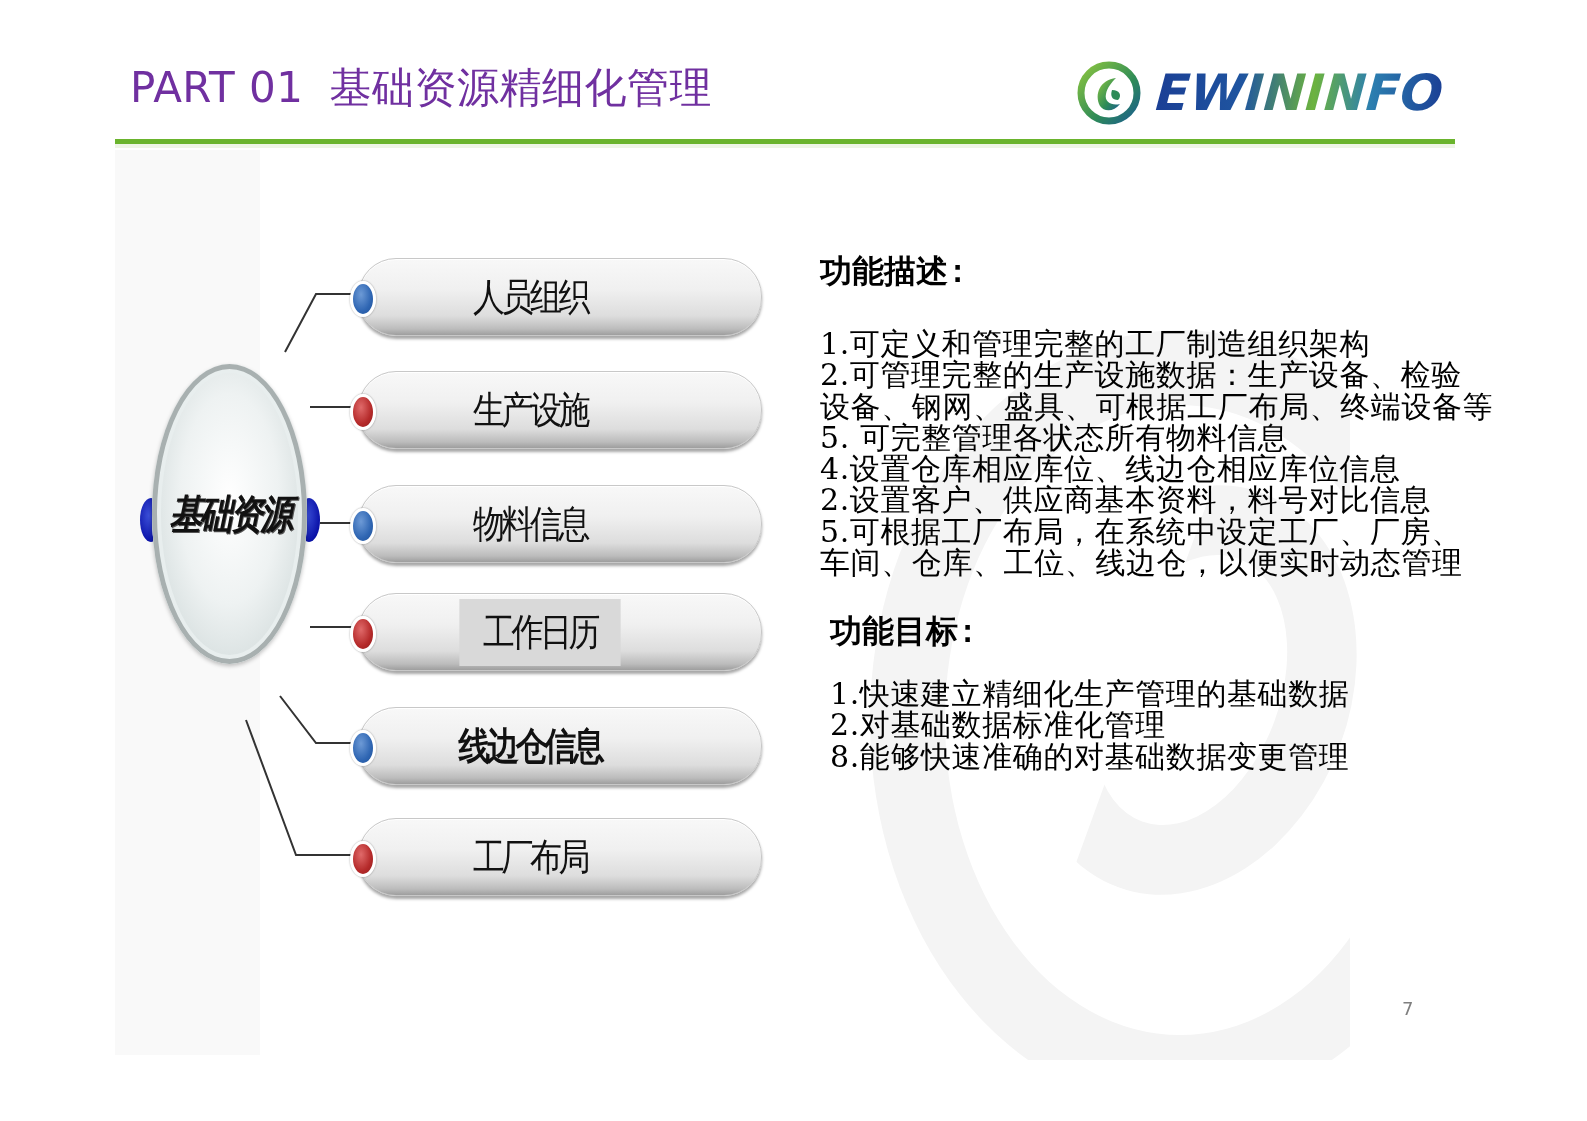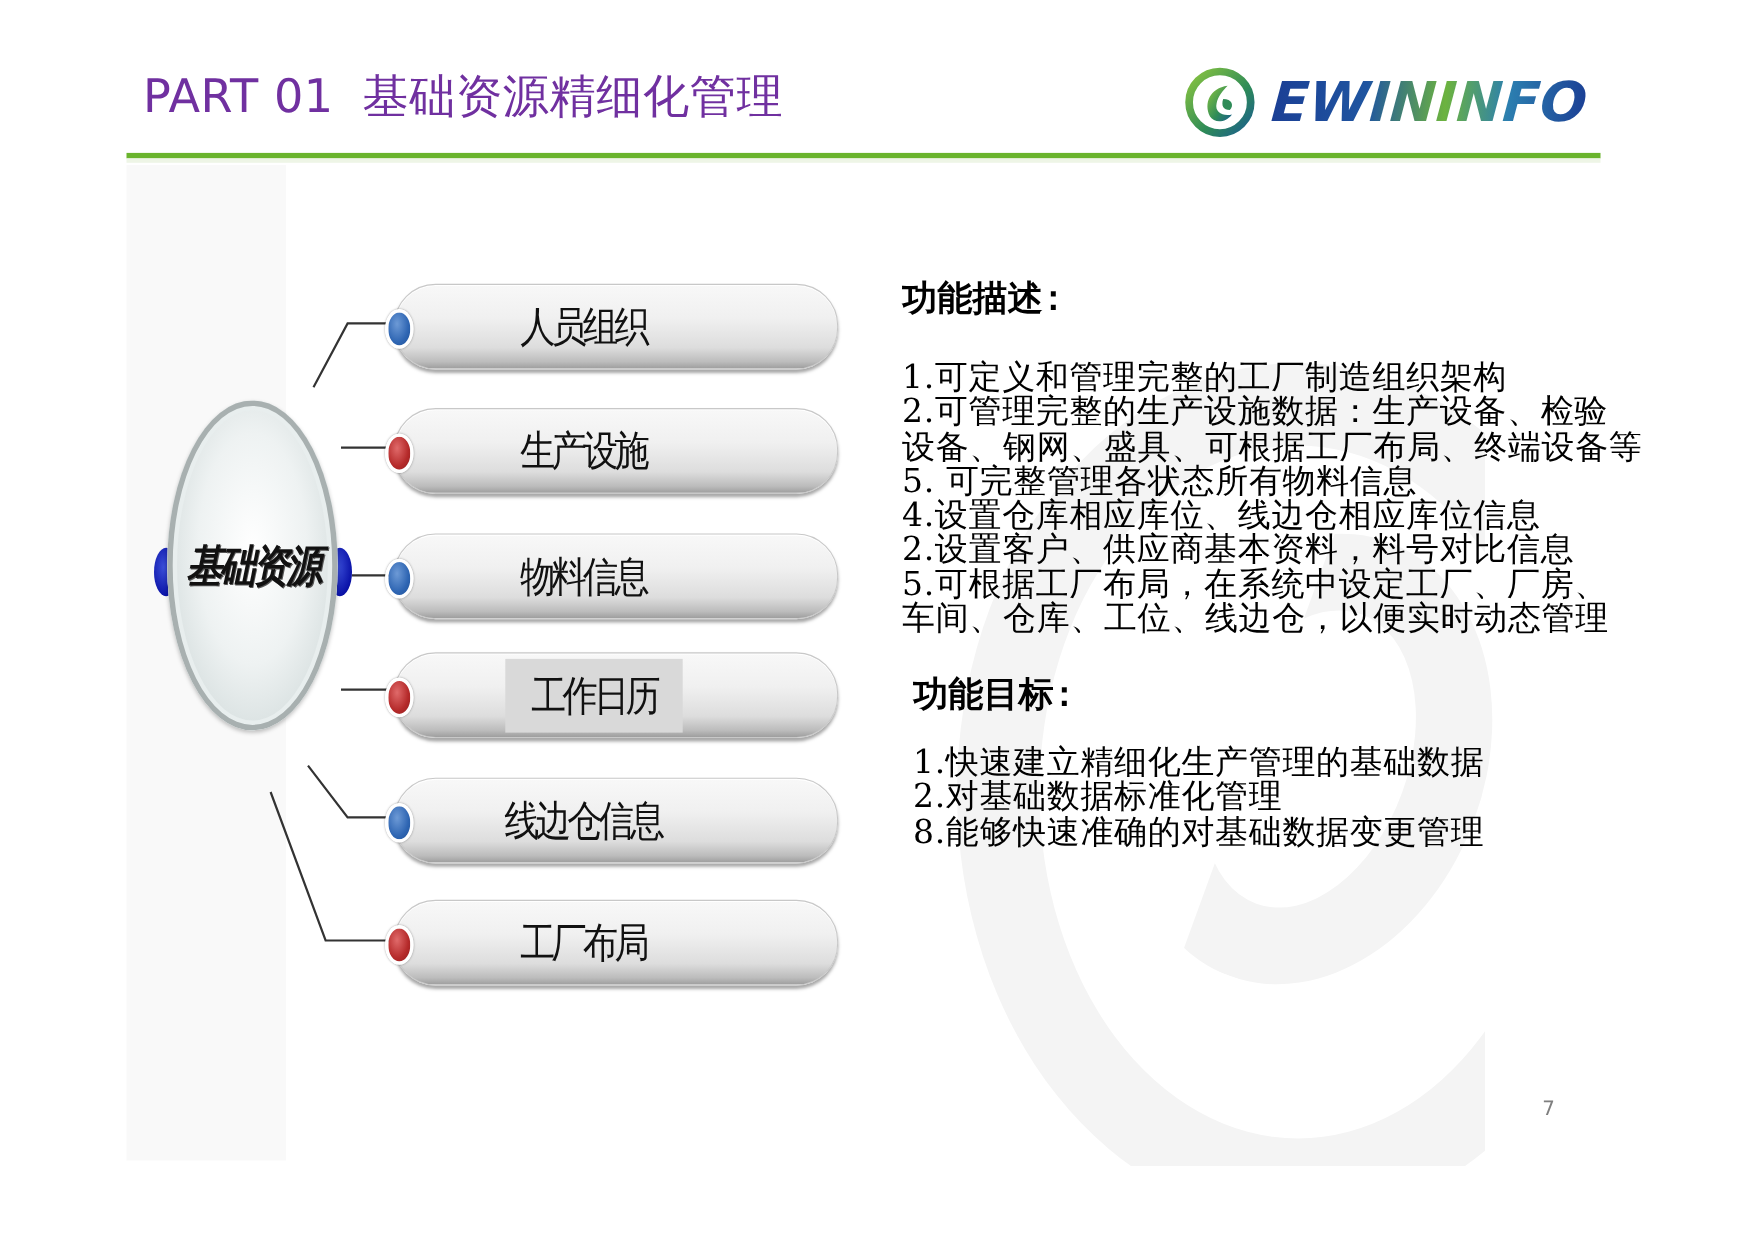--- a/index.html
+++ b/index.html
@@ -161,21 +161,21 @@
       <span class="node-label">生产设施</span>
     </div>
     <div class="node" style="top:245px;">
       <span class="node-dot blue"></span>
       <span class="node-label">物料信息</span>
     </div>
     <div class="node" style="top:353px;">
       <span class="node-dot red"></span>
       <span class="node-label highlight">工作日历</span>
     </div>
-    <div class="node" style="top:467px;">
+    <div class="node" style="top:467px;font-weight:bold;">
       <span class="node-dot blue"></span>
       <span class="node-label">线边仓信息</span>
     </div>
     <div class="node" style="top:578px;">
       <span class="node-dot red"></span>
       <span class="node-label">工厂布局</span>
     </div>
   </div>
 
   <div class="panel">

